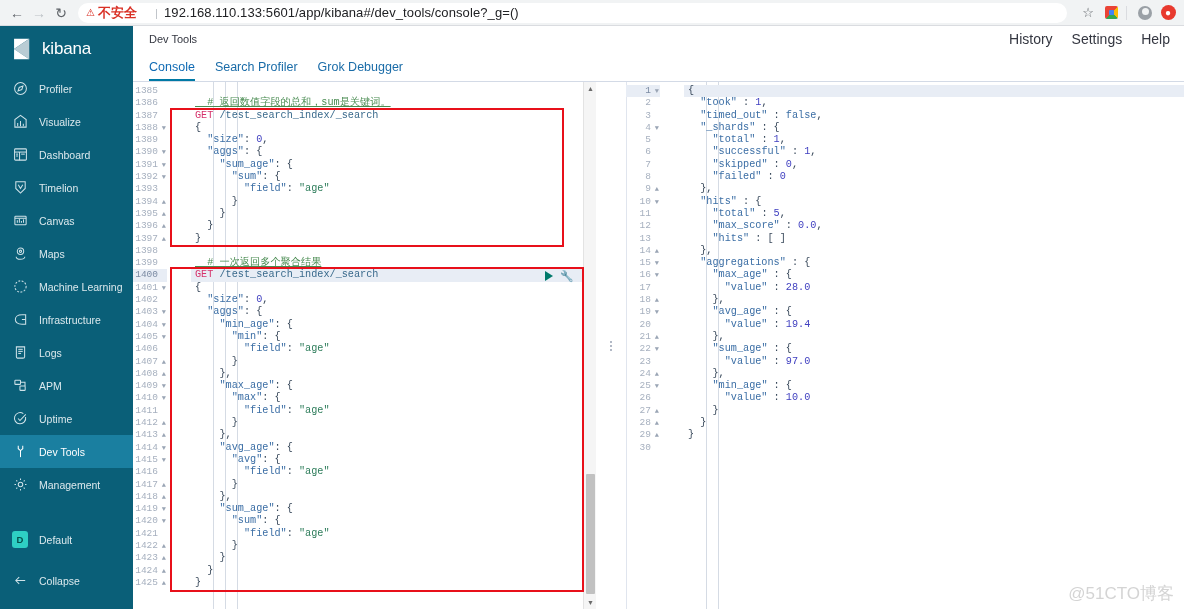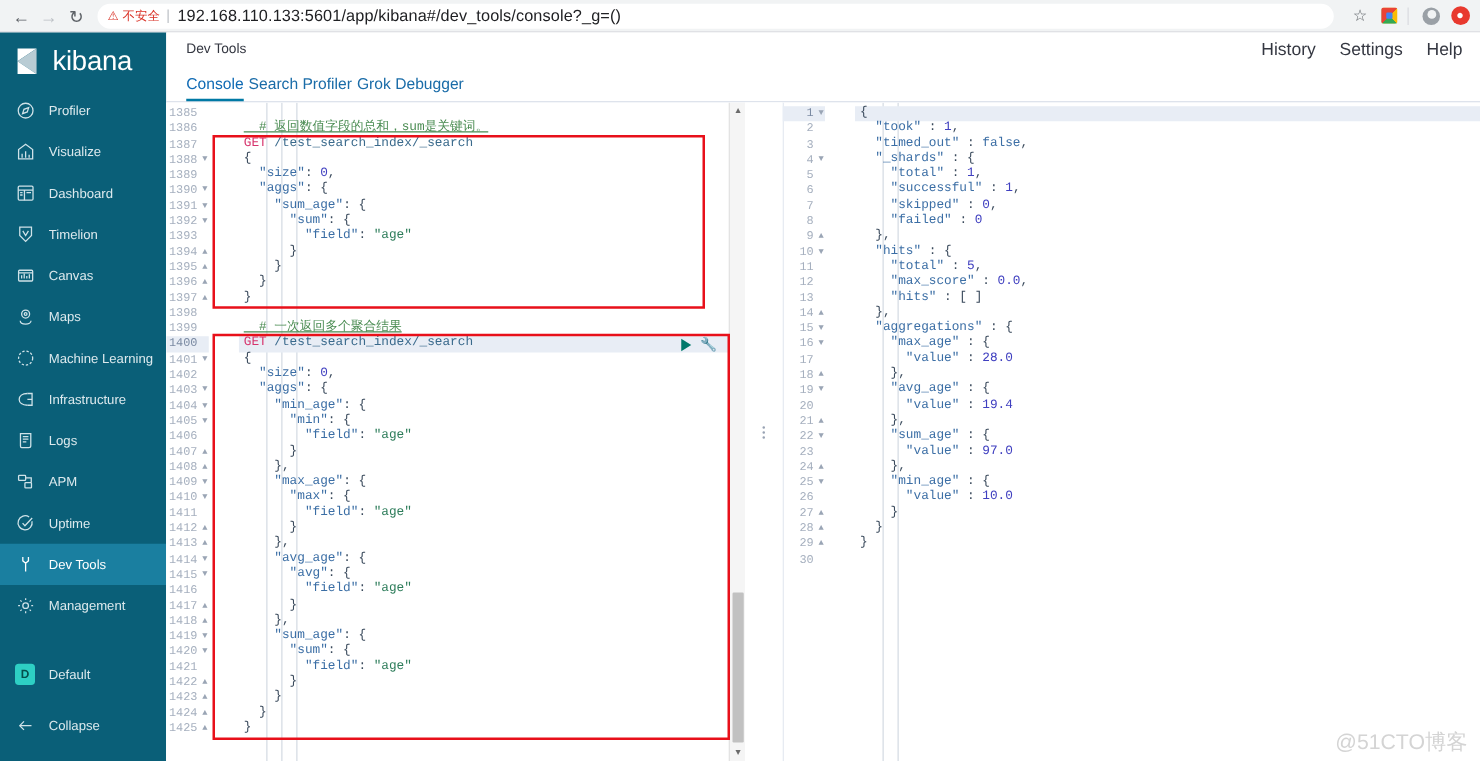--- a/index.html
+++ b/index.html
@@ -36,21 +36,21 @@
     margin: 0 8px 0 6px;
     display: flex;
     align-items: center;
     padding: 0 8px;
     font-size: 11.5px;
     color: #202124;
     overflow: hidden;
     white-space: nowrap;
   }
   .warn-icon { color: #d93025; font-size: 10px; margin-right: 3px; }
-  .warn-text { color: #d93025; font-size: 10px; margin-right: 5px; }
+  .warn-text { color: #d93025; font-size: 13px; margin-right: 18px; font-weight: bold; }
   .omni-sep { color: #bdc1c6; margin-right: 6px; }
   .omni-url { color: #202124; font-size: 13px; letter-spacing: 0.1px; }
   .tb-icon {
     width: 20px; height: 20px;
     margin-left: 3px;
     display: flex; align-items: center; justify-content: center;
     flex: 0 0 auto;
   }
   .star { color: #5f6368; font-size: 13px; }
   .ext-sq {
@@ -96,21 +96,21 @@
   .brand {
     height: 46px;
     display: flex; align-items: center;
     padding-left: 12px;
     gap: 9px;
   }
   .brand-mark {
     width: 21px; height: 22px; flex: 0 0 auto;
   }
   .brand-text {
-    font-size: 22px;
+    font-size: 17px;
     color: #fff;
     letter-spacing: -0.2px;
   }
   .nav-list { display: flex; flex-direction: column; }
   .nav-item {
     height: 33px;
     display: flex; align-items: center;
     gap: 11px;
     padding-left: 13px;
     font-size: 10.5px;
@@ -153,21 +153,21 @@
     color: #343741;
   }
   .header-links { display: flex; gap: 19px; font-size: 14px; color:#343741; }
   .header-links span { cursor: pointer; }
 
   #tabbar {
     height: 30px;
     display: flex;
     align-items: flex-end;
     padding-left: 16px;
-    gap: 4px;
+    gap: 20px;
     border-bottom: 1px solid #d3dae6;
   }
   .tab {
     font-size: 12.5px;
     color: #1a6ca8;
     padding-bottom: 6px;
     border-bottom: 2px solid transparent;
     cursor: pointer;
     line-height: 1;
   }

